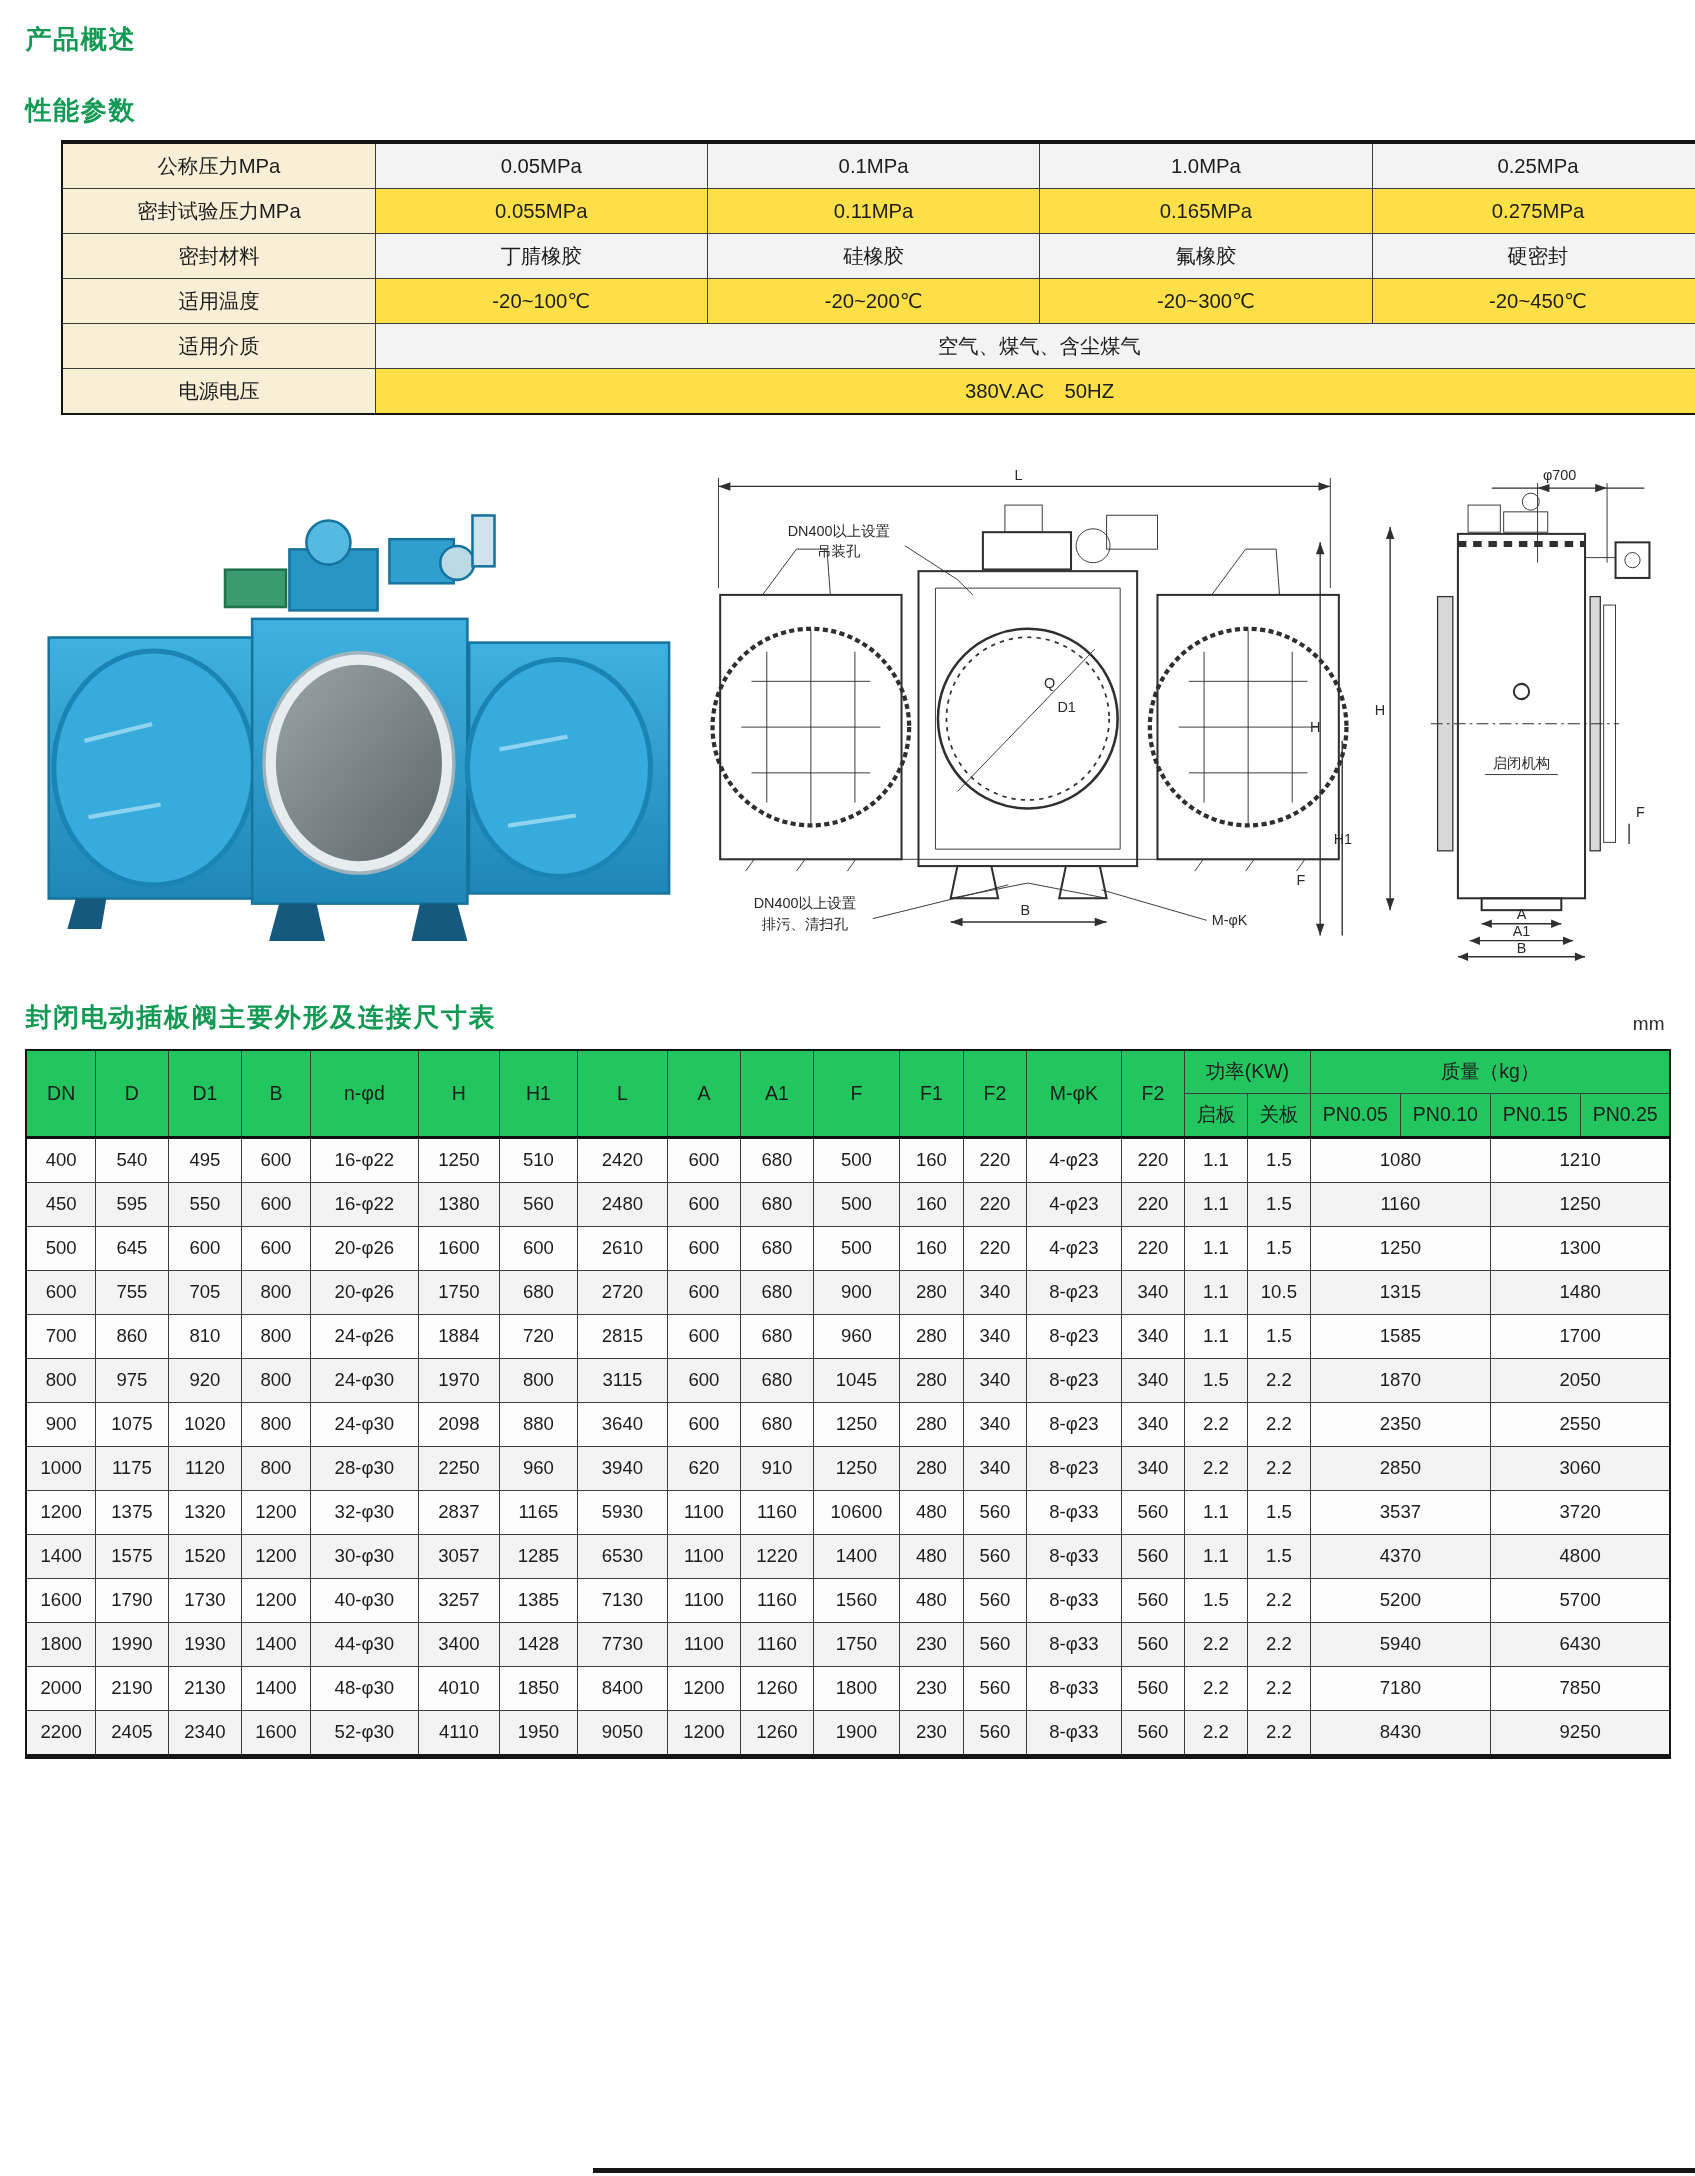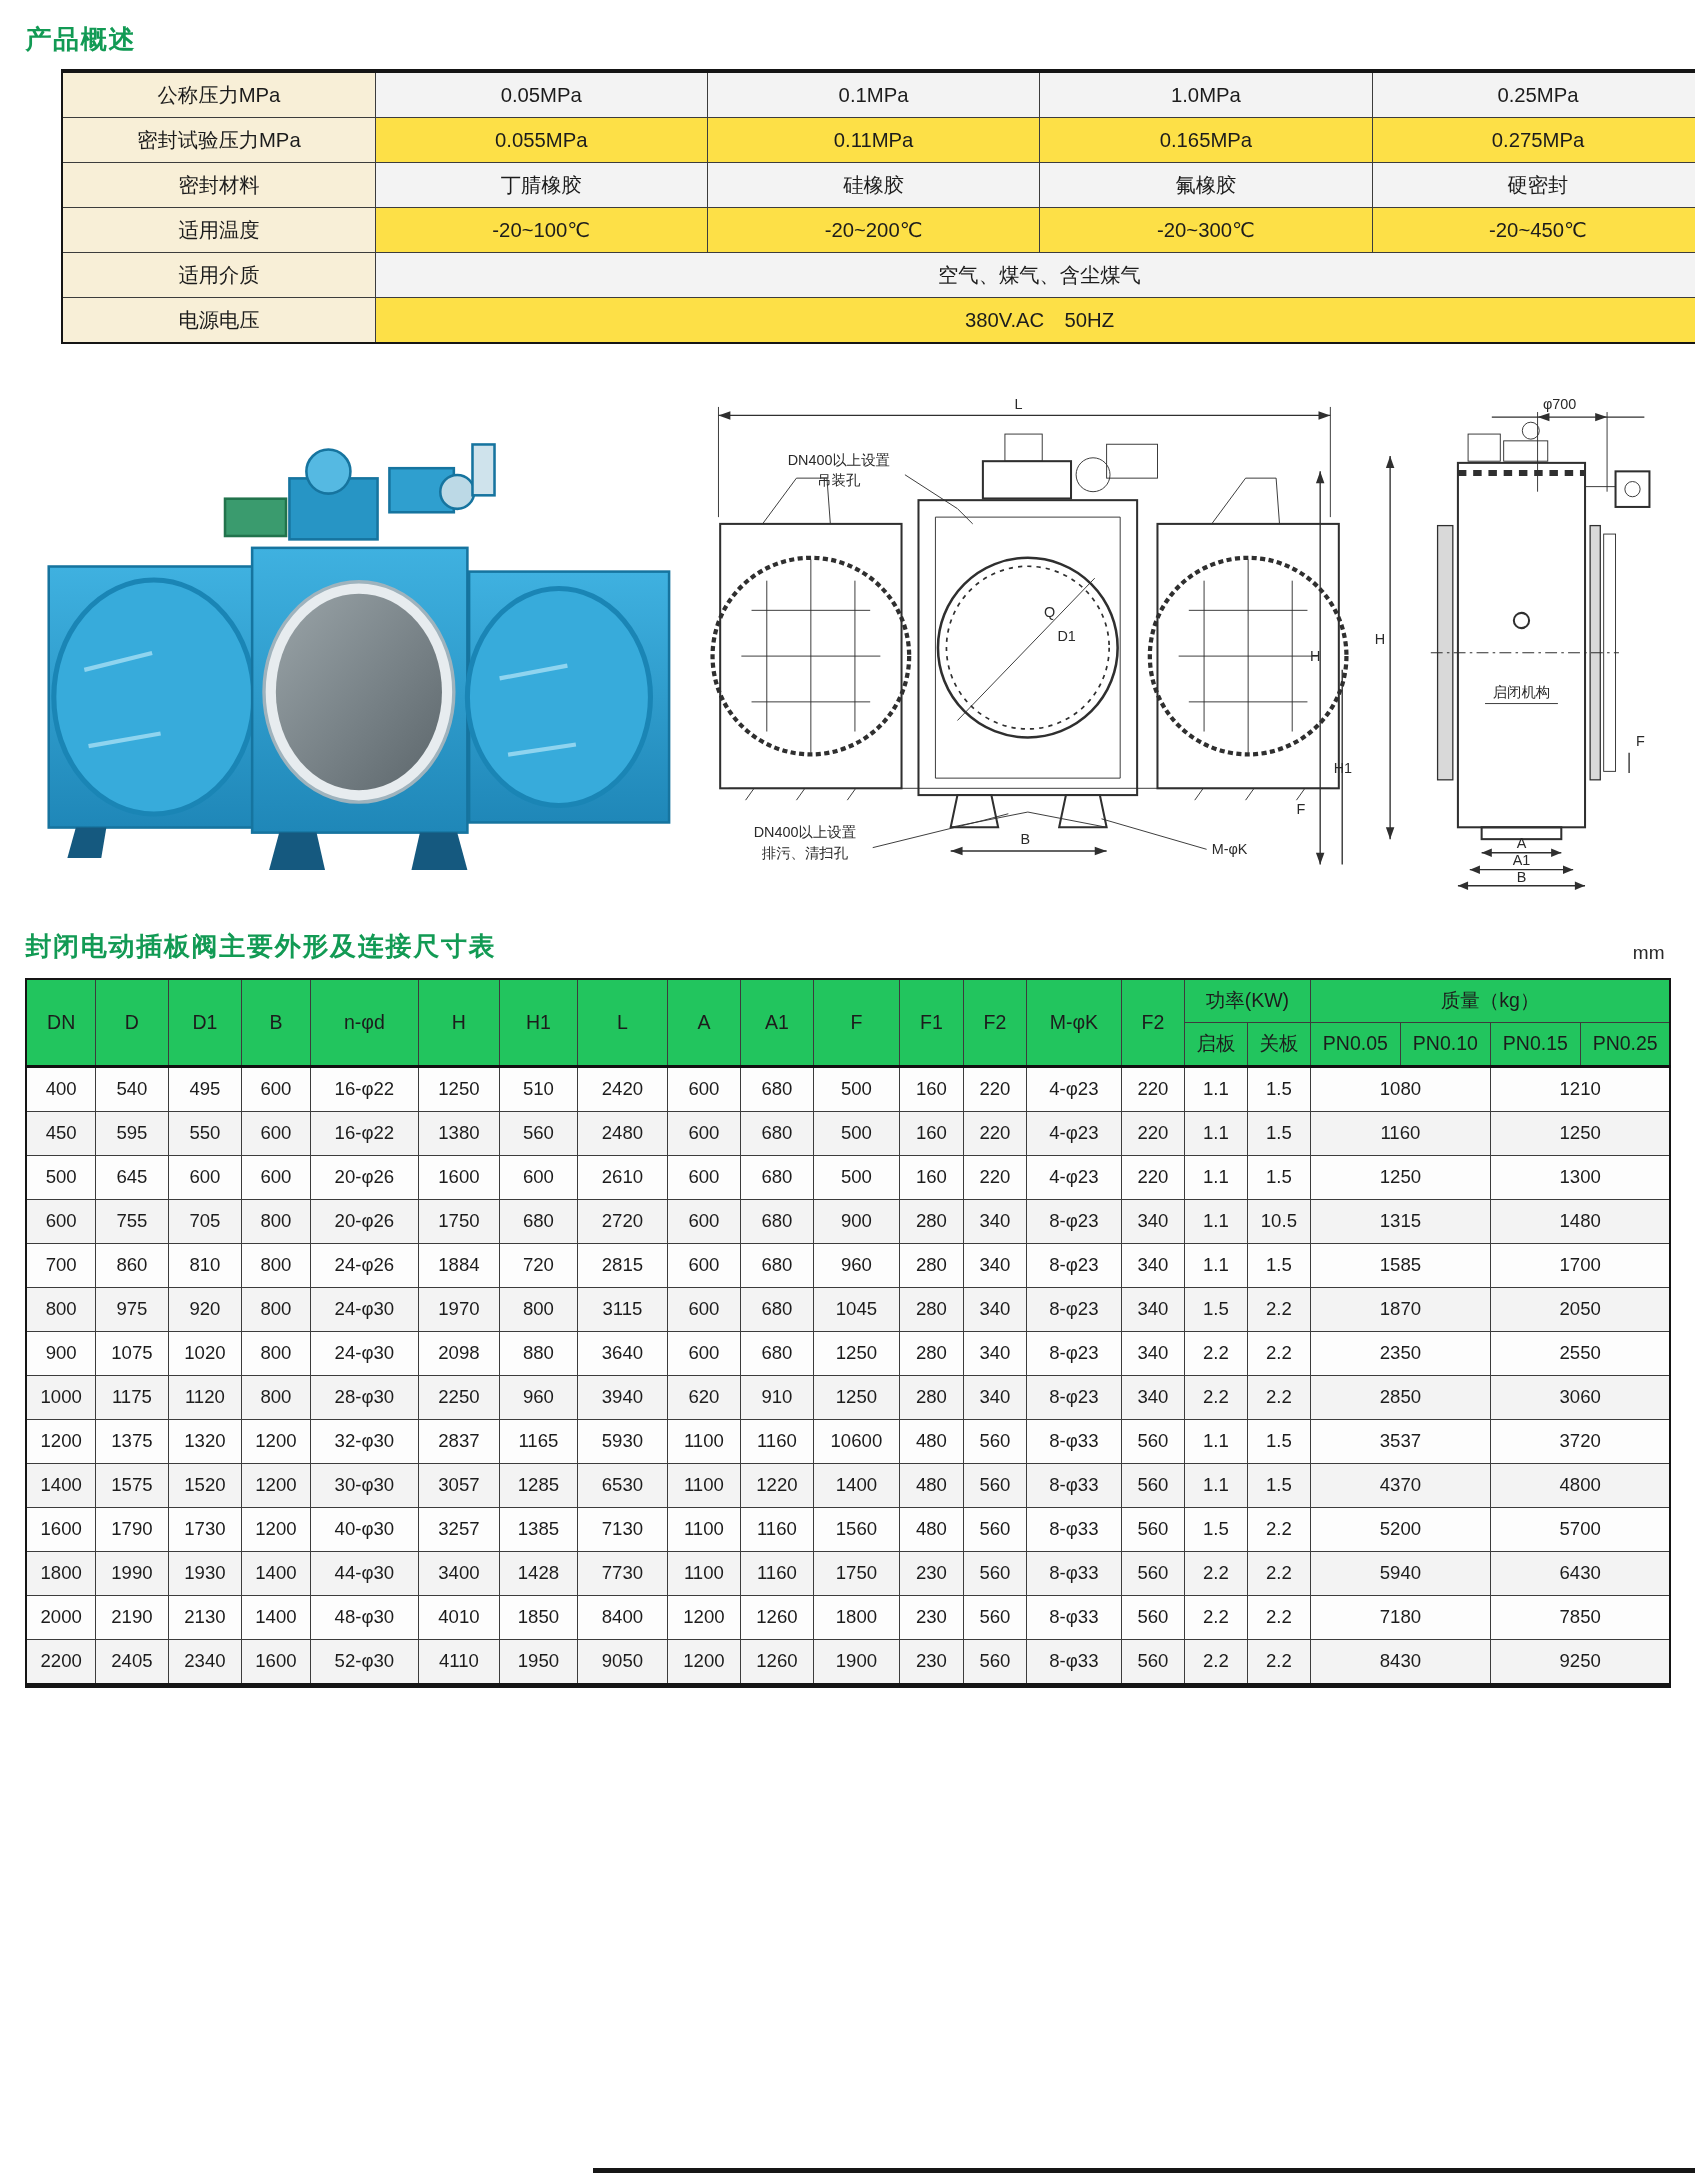--- a/index.html
+++ b/index.html
@@ -38,20 +38,21 @@
 
   .footer-rule{position:absolute;bottom:3.4px;left:593px;width:1102px;height:5.1px;background:#161616;}
 </style>
 </head>
 <body>
 
 <div class="page">
 
   <h2 class="green-heading">产品概述</h2>
 
+  <h2 class="green-heading" style="margin-top:36px;">性能参数</h2>
   <table class="perf" id="perf-table">
     <tbody>
         <tr>
           <td class="label-cell">公称压力MPa</td>
           <td>0.05MPa</td>
           <td>0.1MPa</td>
           <td>1.0MPa</td>
           <td>0.25MPa</td>
         </tr>
         <tr>

